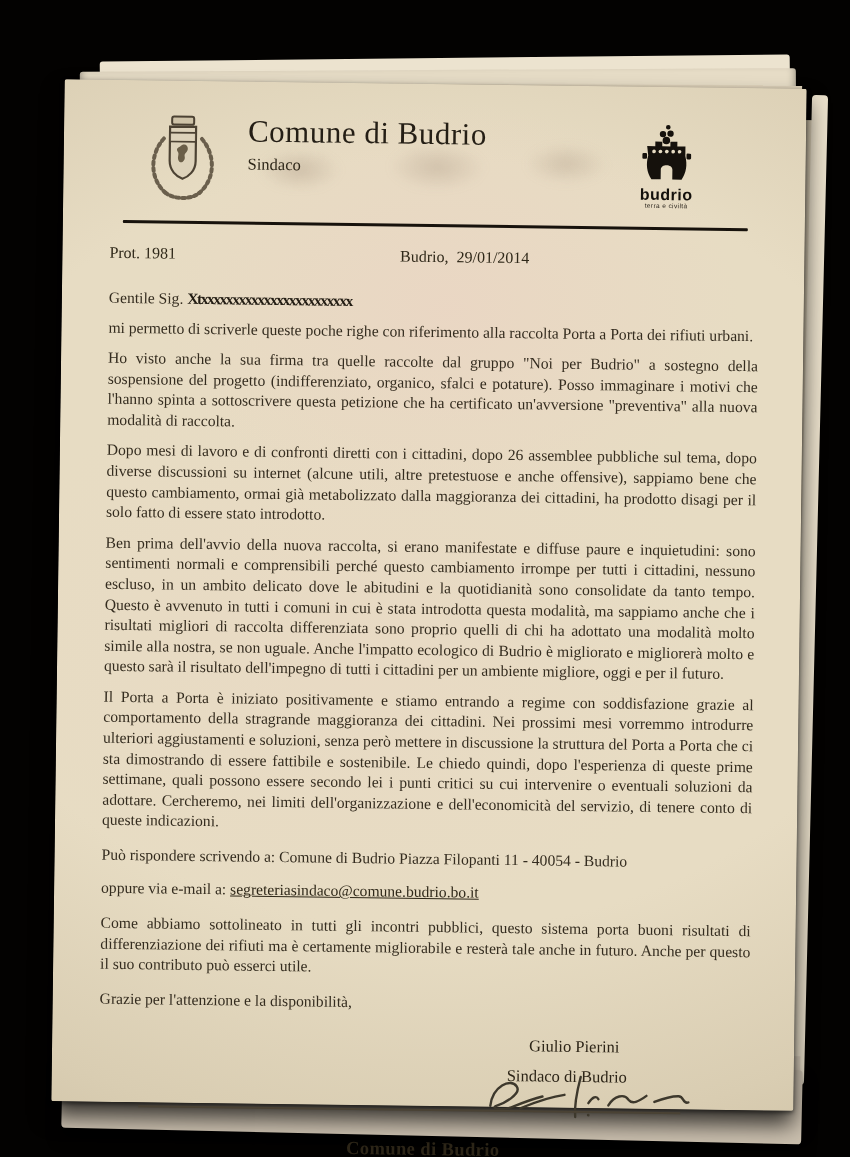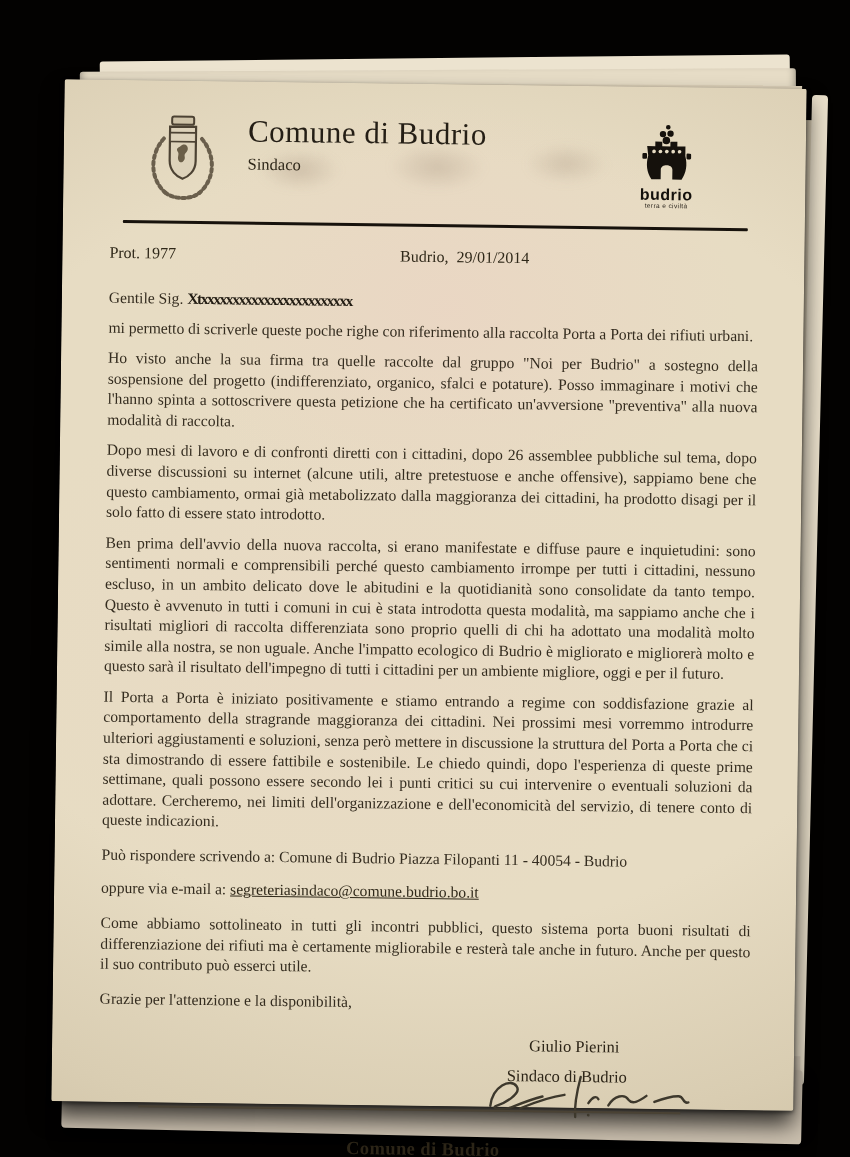--- a/index.html
+++ b/index.html
@@ -132,21 +132,21 @@
               <circle cx="72" cy="49" r="3.2"></circle>
             </g>
           </svg>
           <div class="lh-logo-word">budrio</div>
           <div class="lh-logo-tag">terra e civiltà</div>
         </div>
       </div>
       <div class="lh-rule"></div>
 
       <div class="meta-row">
-        <span>Prot. 1977</span>
+        <span>Prot. 1981</span>
         <span class="meta-date">Budrio,  29/01/2014</span>
       </div>
 
       <div class="body-text">
         <div class="salutation"><span>Gentile Sig. </span><span class="redacted">Xtxxxxxxxxxxxxxxxxxxxxxxxx</span></div>
 
         <p class="para">mi permetto di scriverle queste poche righe con riferimento alla raccolta Porta a Porta dei rifiuti urbani.</p>
         <p class="para">Ho visto anche la sua firma tra quelle raccolte dal gruppo "Noi per Budrio" a sostegno della sospensione del progetto (indifferenziato, organico, sfalci e potature). Posso immaginare i motivi che l'hanno spinta a sottoscrivere questa petizione che ha certificato un'avversione "preventiva" alla nuova modalità di raccolta.</p>
         <p class="para">Dopo mesi di lavoro e di confronti diretti con i cittadini, dopo 26 assemblee pubbliche sul tema, dopo diverse discussioni su internet (alcune utili, altre pretestuose e anche offensive), sappiamo bene che questo cambiamento, ormai già metabolizzato dalla maggioranza dei cittadini, ha prodotto disagi per il solo fatto di essere stato introdotto.</p>
         <p class="para">Ben prima dell'avvio della nuova raccolta, si erano manifestate e diffuse paure e inquietudini: sono sentimenti normali e comprensibili perché questo cambiamento irrompe per tutti i cittadini, nessuno escluso, in un ambito delicato dove le abitudini e la quotidianità sono consolidate da tanto tempo. Questo è avvenuto in tutti i comuni in cui è stata introdotta questa modalità, ma sappiamo anche che i risultati migliori di raccolta differenziata sono proprio quelli di chi ha adottato una modalità molto simile alla nostra, se non uguale. Anche l'impatto ecologico di Budrio è migliorato e migliorerà molto e questo sarà il risultato dell'impegno di tutti i cittadini per un ambiente migliore, oggi e per il futuro.</p>

